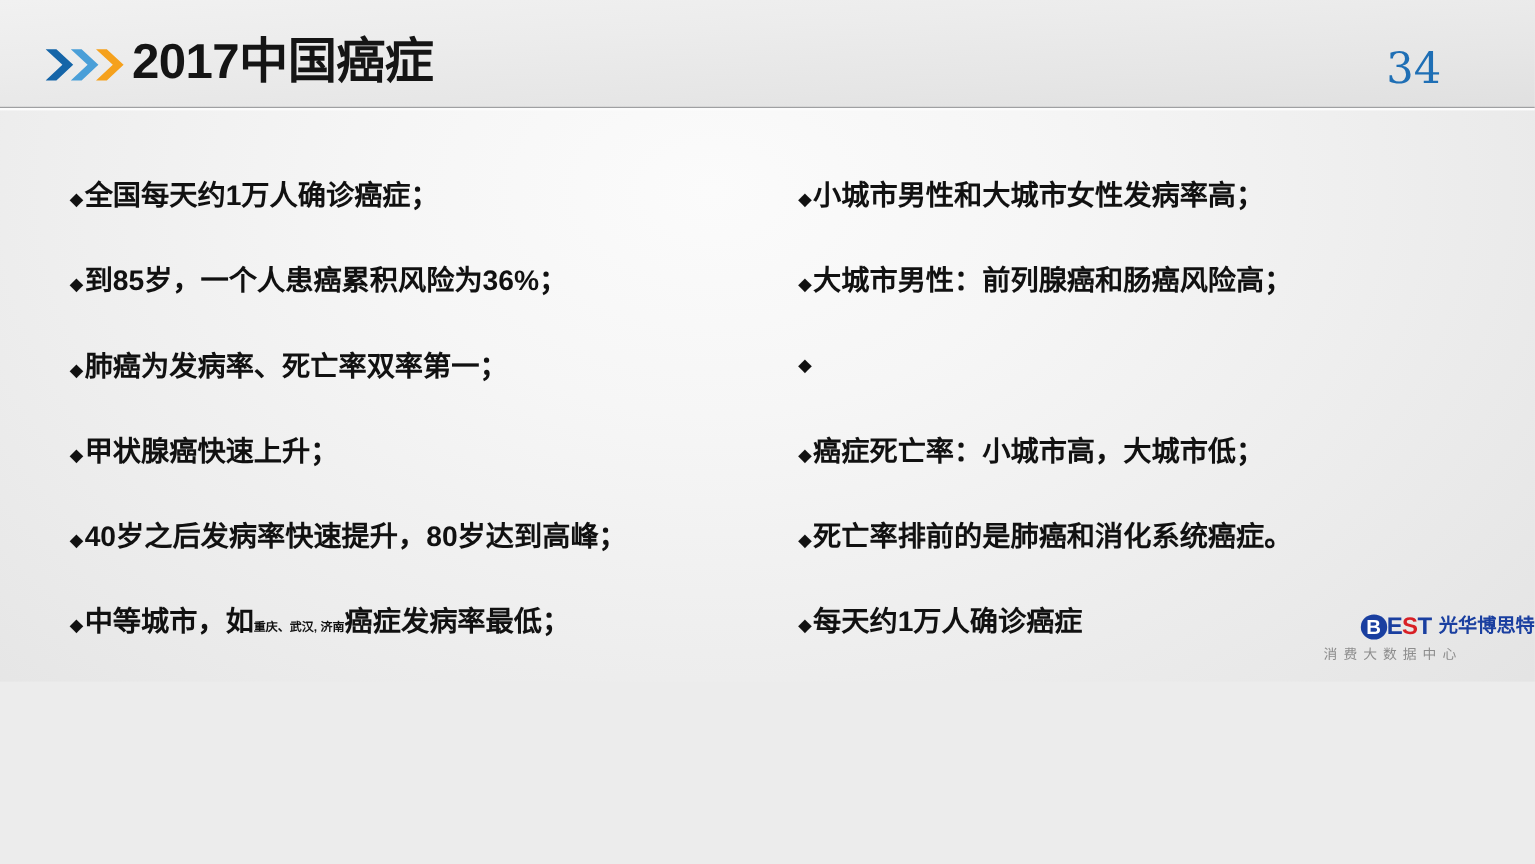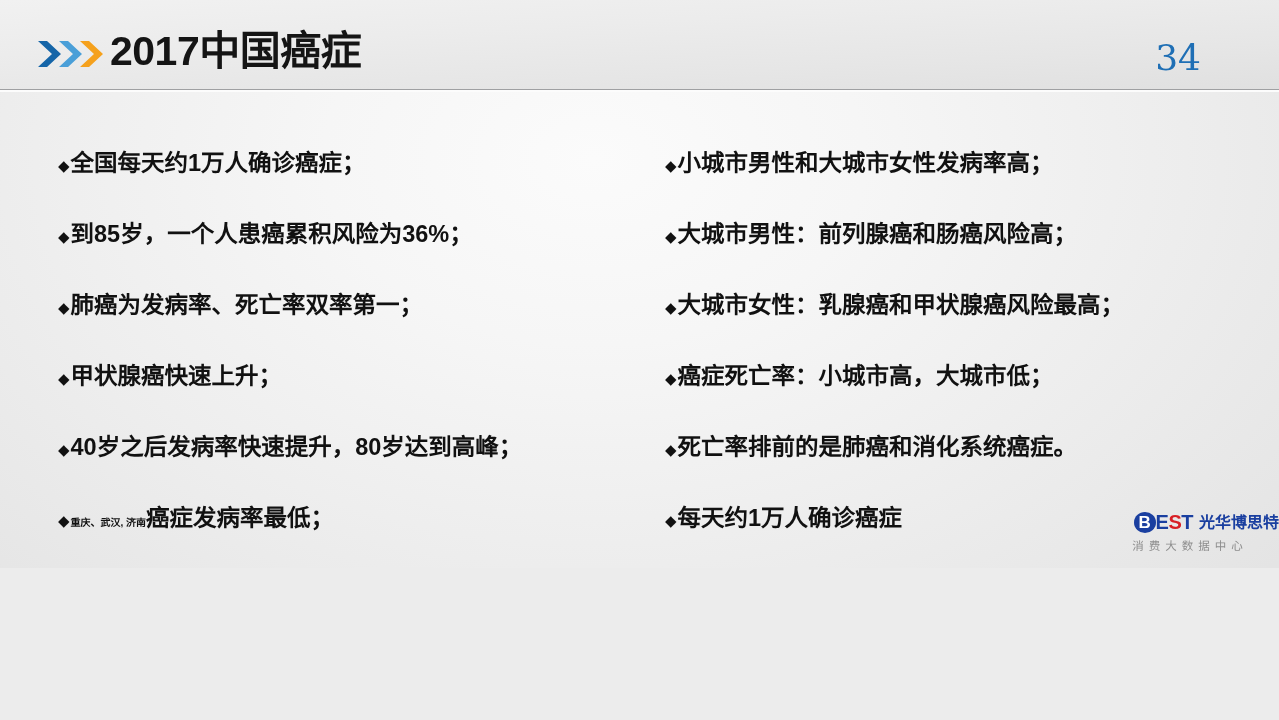--- a/index.html
+++ b/index.html
@@ -157,21 +157,21 @@
     font-weight: bold;
     line-height: 21px;
     margin-left: 6px;
     letter-spacing: 0px;
   }
   .logo-sub {
     margin-top: 4px;
     color: #8d8d8d;
     font-size: 11.5px;
     letter-spacing: 5px;
-    text-align: center;
+    text-align: left;
     padding-right: 2px;
     line-height: 15px;
   }
 </style>
 </head>
 <body>
 
 <div class="slide">
 
   <div class="header">
@@ -214,40 +214,40 @@
         <span class="btext">甲状腺癌快速上升；</span>
       </div>
 
       <div class="bullet" style="top:342px">
         <span class="marker">◆</span>
         <span class="btext">40岁之后发病率快速提升，80岁达到高峰；</span>
       </div>
 
       <div class="bullet" style="top:413px">
         <span class="marker">◆</span>
+        <span class="btext">中等城市，如</span>
         <span class="btext small">重庆、武汉, 济南</span>
         <span class="btext">癌症发病率最低；</span>
       </div>
     </div>
 
     <div class="col col-right">
 
       <div class="bullet" style="top:58px">
         <span class="marker">◆</span>
         <span class="btext">小城市男性和大城市女性发病率高；</span>
       </div>
 
       <div class="bullet" style="top:129px">
         <span class="marker">◆</span>
         <span class="btext">大城市男性：前列腺癌和肠癌风险高；</span>
       </div>
 
       <div class="bullet" style="top:200px">
         <span class="marker">◆</span>
-        <span class="btext">大城市女性：乳腺癌和甲状腺癌风险最高；</span>
       </div>
 
       <div class="bullet" style="top:271px">
         <span class="marker">◆</span>
         <span class="btext">癌症死亡率：小城市高，大城市低；</span>
       </div>
 
       <div class="bullet" style="top:342px">
         <span class="marker">◆</span>
         <span class="btext">死亡率排前的是肺癌和消化系统癌症。</span>

